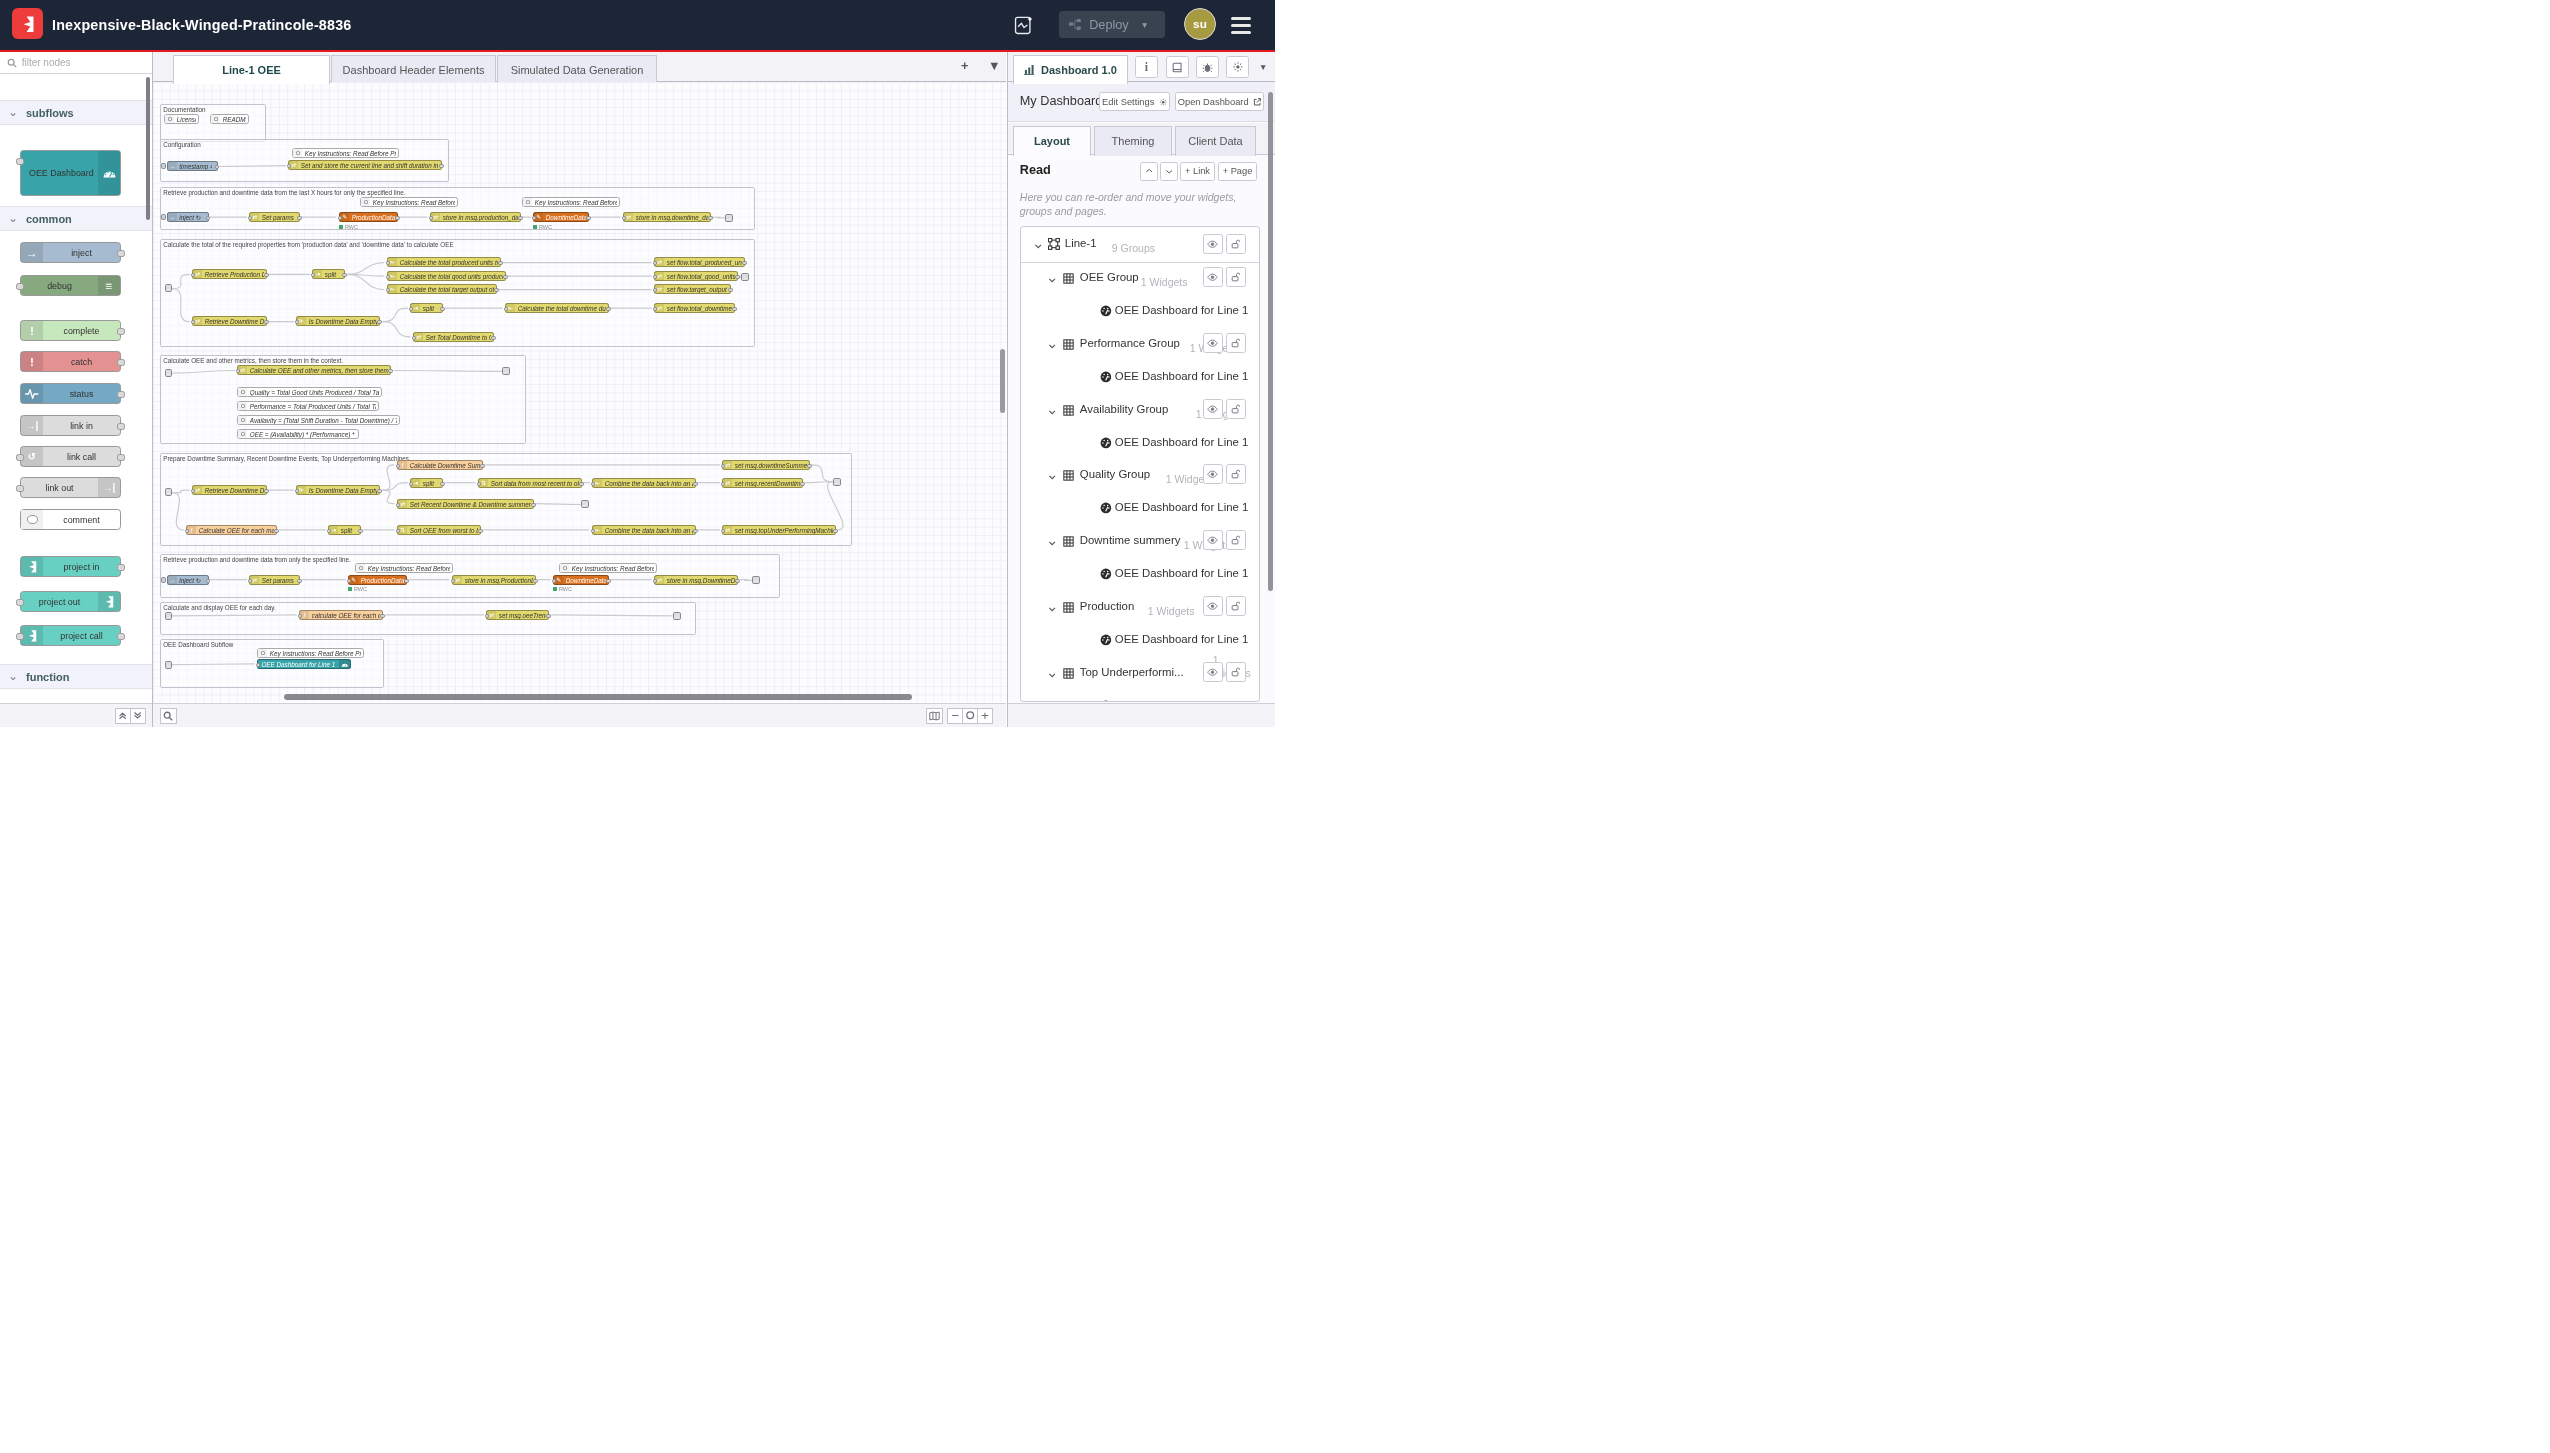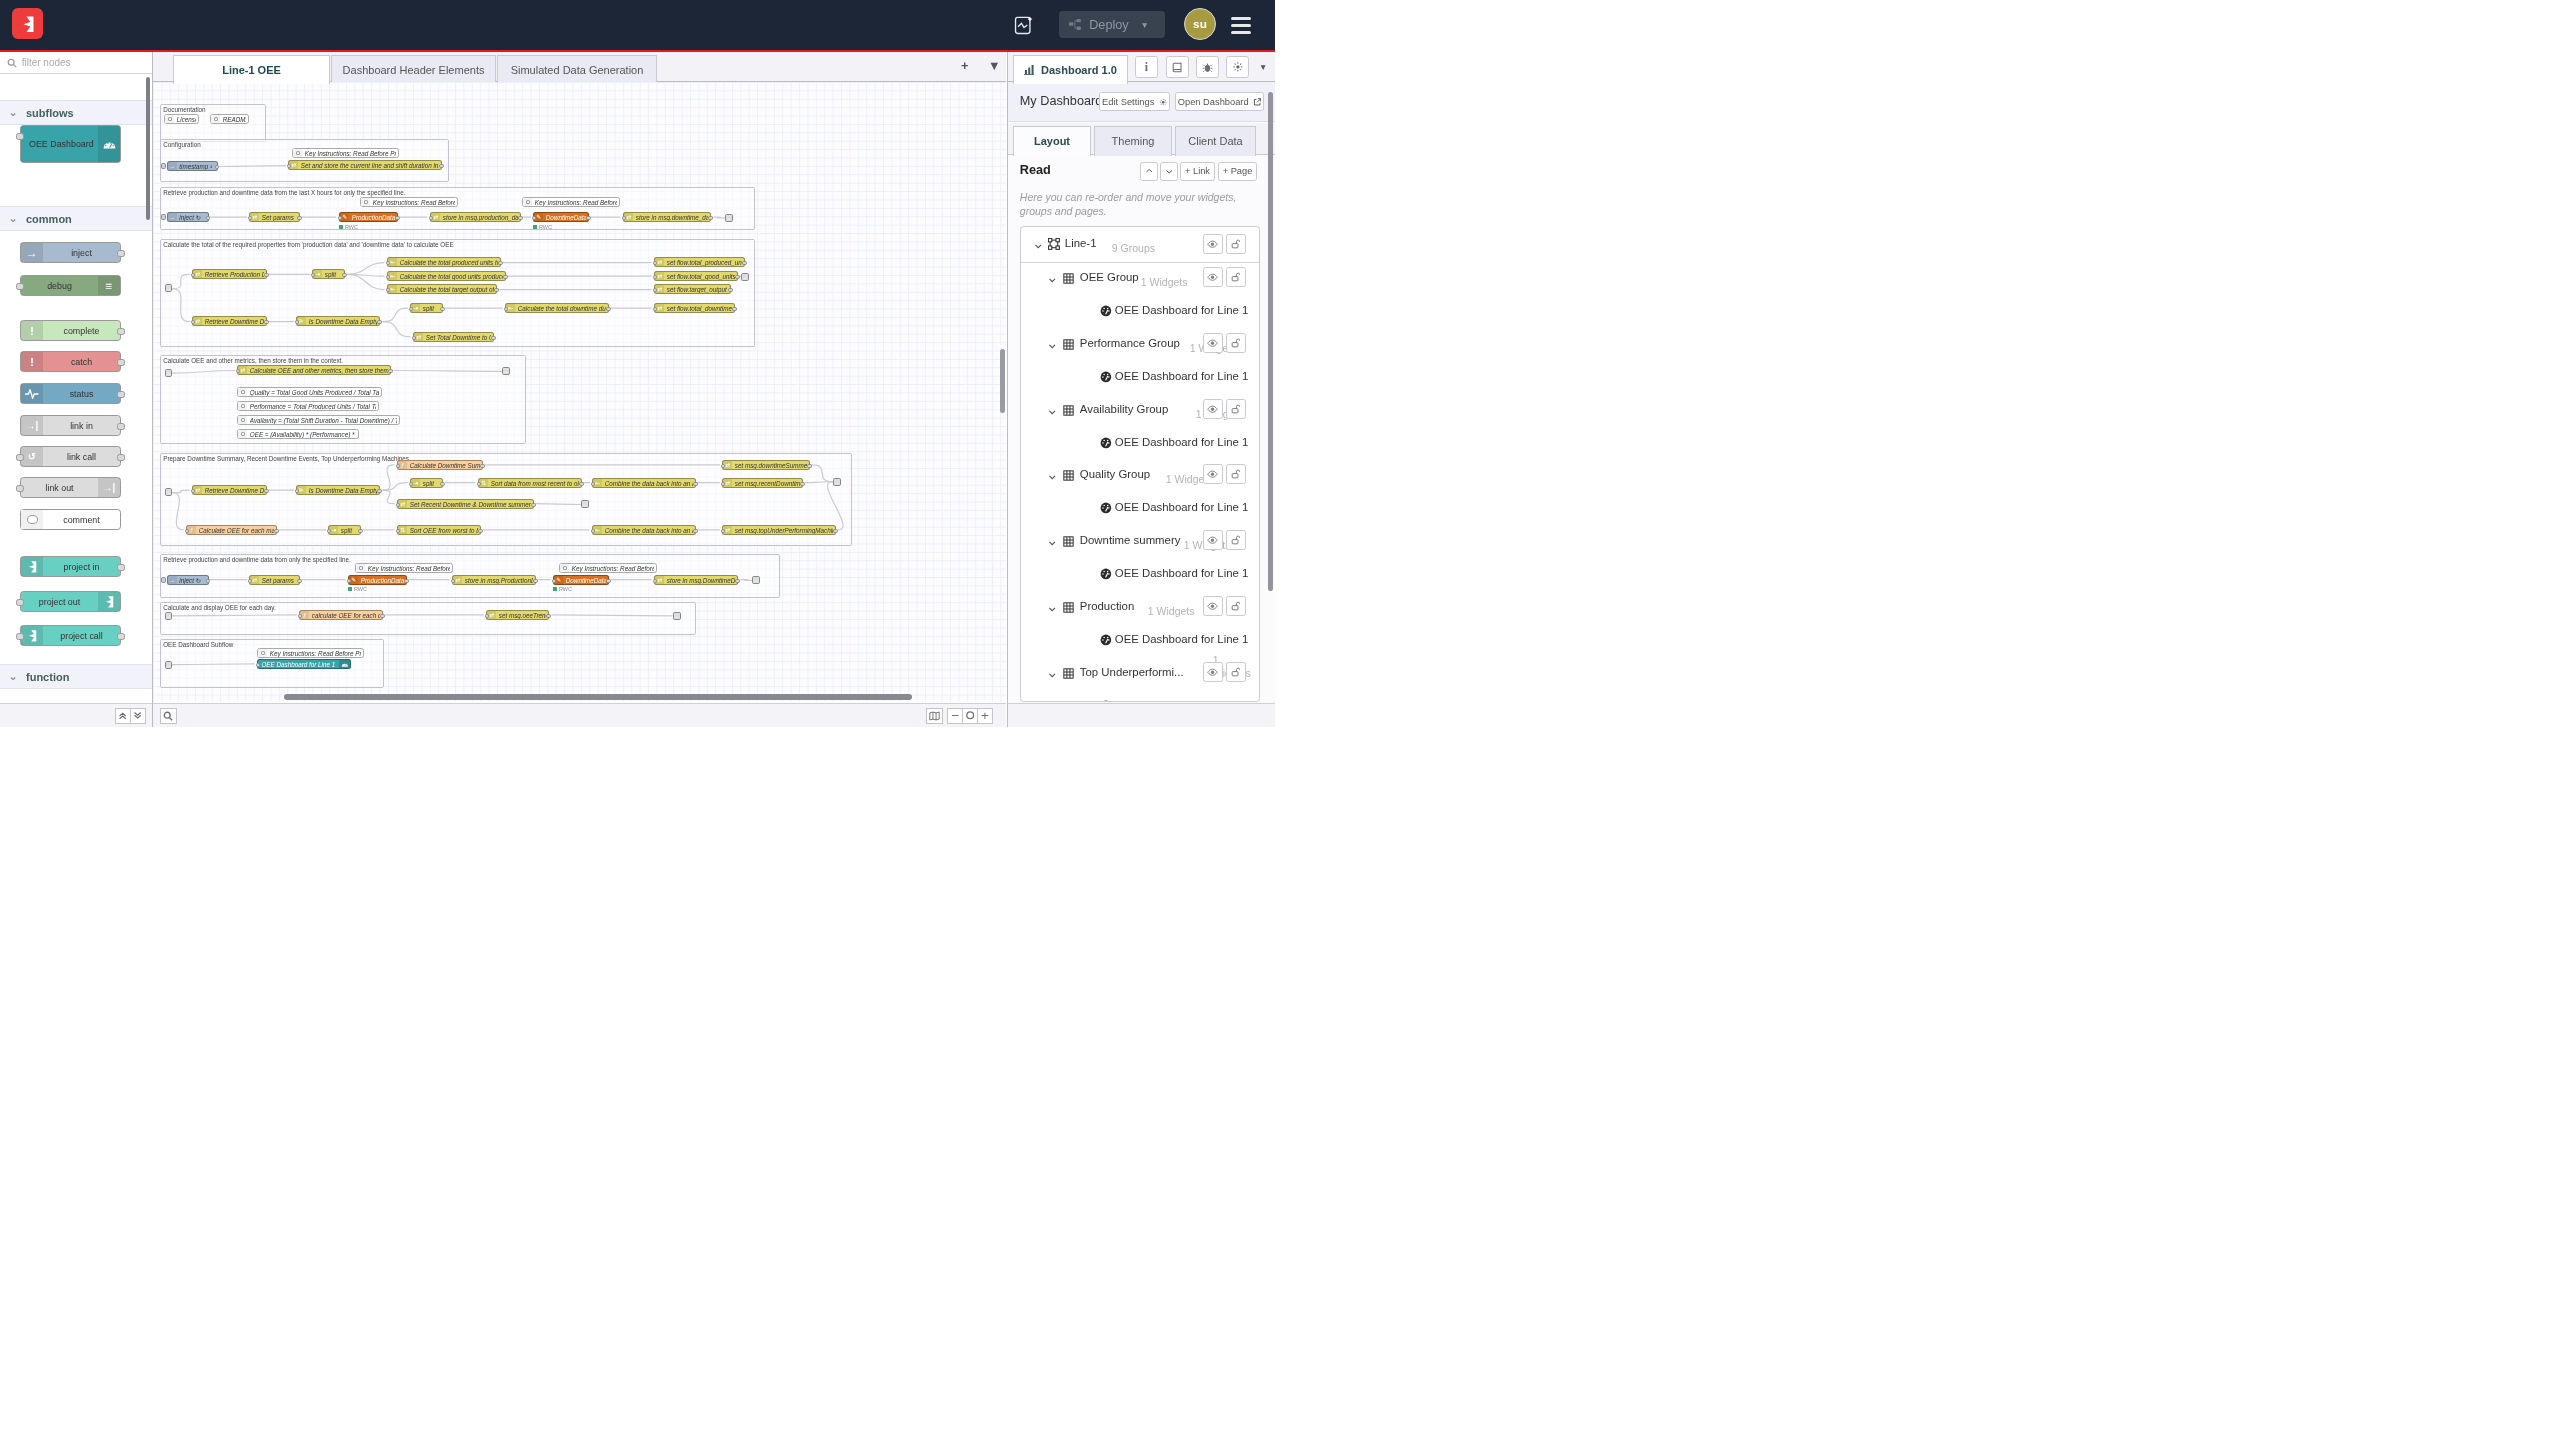--- a/index.html
+++ b/index.html
@@ -97,20 +97,21 @@
 <body>
 
 <div id="app">
 
   <div id="header">
     <div id="logo">
       <svg width="18.6" height="18.6" viewBox="0 0 24 24">
           <path fill="#fff" d="M4 2h9l-5 7 9 3-9 3 5 7H4z" transform="scale(-1,1) translate(-24,0)"></path>
         </svg>
     </div>
+    <div id="title">Inexpensive-Black-Winged-Pratincole-8836</div>
     <div id="ai-btn">
       <svg width="22" height="22" viewBox="0 0 26 26" fill="none" stroke="#e8eaf0" stroke-width="1.6">
         <rect x="3" y="4" width="17" height="19" rx="2.5"></rect>
           <path d="M6 15l4-4 3 5 4-3"></path>
         <path d="M20 3l1 2 2 1-2 1-1 2-1-2-2-1 2-1z" fill="#fff" stroke="none"></path>
       </svg>
     </div>
     <div id="deploy">
       <span class="dicon">
         <svg width="13.5" height="11.8" viewBox="0 0 16 14" fill="#707a8a">
@@ -145,21 +146,21 @@
           <span>subflows</span>
         </div>
         <div class="pal-cat" style="top: 132px;">
           <span class="chev">⌄</span>
           <span>common</span>
         </div>
         <div class="pal-cat" style="top: 590px;">
           <span class="chev">⌄</span>
           <span>function</span>
         </div>
-        <div class="pal-node" style="top: 51px; height: 38px; background: rgb(56, 164, 170);">
+        <div class="pal-node" style="top: 76px; height: 46px; background: rgb(56, 164, 170);">
           <div class="lbl" style="left:6.7px;right:25px;justify-content:center;text-align:center;line-height:11px;white-space:normal;">OEE Dashboard</div>
           <div class="pal-strip" style="right:0">
             <svg width="15" height="10" viewBox="0 0 20 12">
               <path d="M2 12a8 8 0 0116 0z" fill="#fff"></path>
               <circle cx="5" cy="8" r="1" fill="#38a4aa"></circle>
               <circle cx="8" cy="5" r="1" fill="#38a4aa"></circle>
               <circle cx="12" cy="5" r="1" fill="#38a4aa"></circle>
               <circle cx="15" cy="8" r="1" fill="#38a4aa"></circle>
               <path d="M10 11L13 6" stroke="#38a4aa" stroke-width="1.6"></path>
             </svg>

